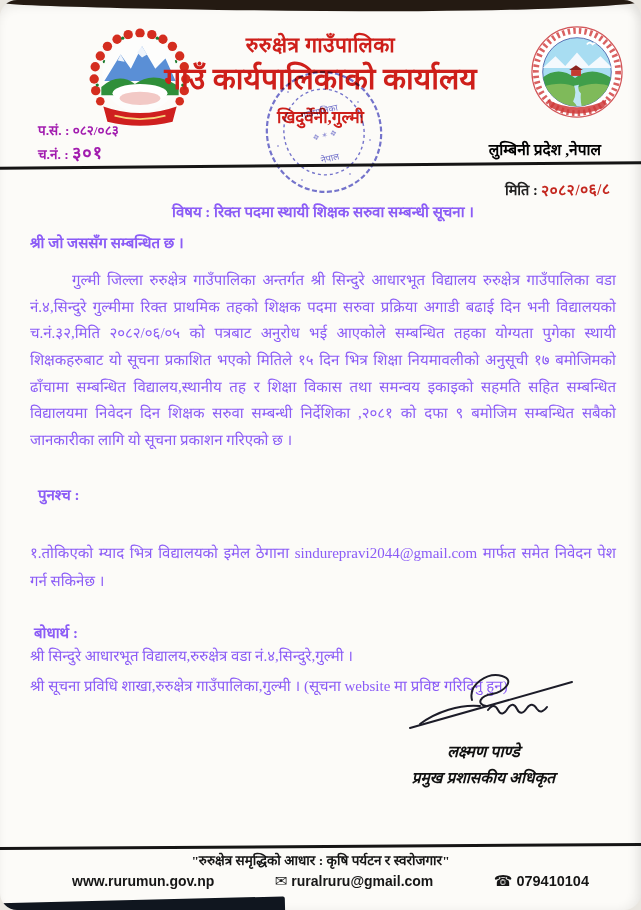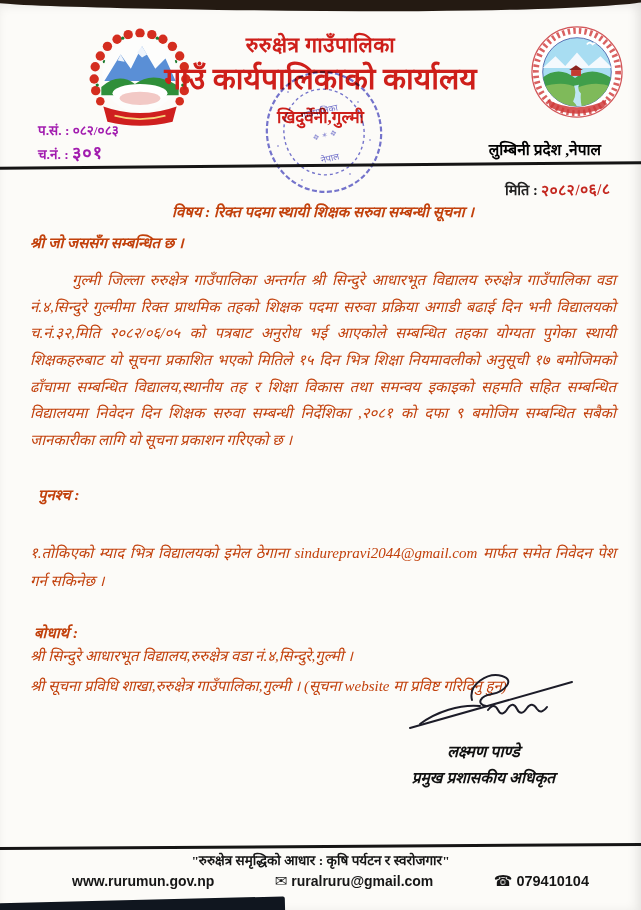--- a/index.html
+++ b/index.html
@@ -7,20 +7,21 @@
     width:641px;height:910px;
     background:#e9e6e0;
     font-family:"Liberation Serif","DejaVu Serif",serif;
     overflow:hidden;
   }
   .page{
     position:relative;width:641px;height:910px;
     background:#fcfbf8;
     box-shadow:inset -6px 0 10px rgba(0,0,0,.06), inset 0 8px 8px rgba(0,0,0,.05);
     overflow:hidden;
+    border-radius:17px;
   }
   
   .scan-top{
     position:absolute;top:-9px;left:-12px;width:670px;height:20px;
     background:#241a12;border-radius:0 0 48% 60% / 0 0 16px 9px;
     transform:rotate(.25deg);
   }
   .scan-bottom{
     position:absolute;bottom:-6px;left:-10px;width:295px;height:16px;
     background:#10161f;transform:rotate(-1.4deg);border-radius:2px;
@@ -36,21 +37,21 @@
   .emblem{position:absolute;}
   .emblem-left{left:84px;top:26px;width:112px;height:112px;}
   .emblem-right{left:528px;top:22px;width:98px;height:100px;}
   .stamp{position:absolute;left:258px;top:62px;width:132px;height:138px;opacity:.85;mix-blend-mode:multiply;pointer-events:none;}
   .rule{position:absolute;left:-3px;right:-3px;height:3px;background:#151515;}
   .rule-top{top:164px;transform:rotate(-.5deg);}
   .rule-bottom{top:845px;transform:rotate(-.35deg);}
   .date-row{position:absolute;top:178px;right:30px;font-size:14.5px;color:#222;font-weight:bold;}
   .date-row .hand{color:#c4271f;font-size:15.5px;display:inline-block;transform:rotate(-1.5deg);letter-spacing:.5px;}
   
-  .content{position:absolute;top:201px;left:30px;right:25px;color:#c2410c;font-style:italic;}
+  .content{position:absolute;top:201px;left:30px;right:25px;color:#8b5cf6;}
   .subject{text-align:center;font-weight:bold;font-size:15px;margin-bottom:11px;}
   .salutation{font-size:15px;font-weight:600;margin-bottom:15px;}
   .para{font-size:15px;line-height:1.78;text-align:justify;text-indent:42px;}
   .ps-head,.cc-head{font-weight:bold;font-size:15px;}
   .ps-head{margin-top:30px;margin-left:8px;}
   .ps-item{font-size:15px;line-height:1.85;text-align:justify;margin-top:36px;}
   .cc-head{margin-top:27px;margin-left:4px;}
   .cc-item{font-size:15px;line-height:1.95;}
   
   .sig-block{position:absolute;top:666px;right:40px;width:235px;text-align:center;color:#111;font-style:italic;}

